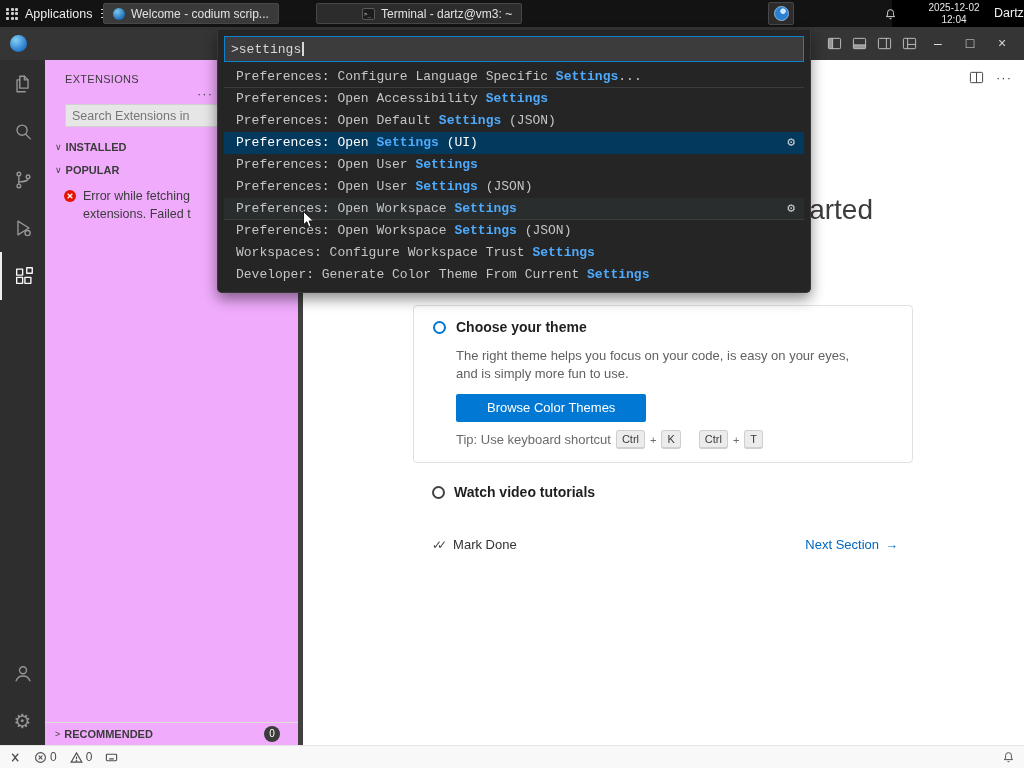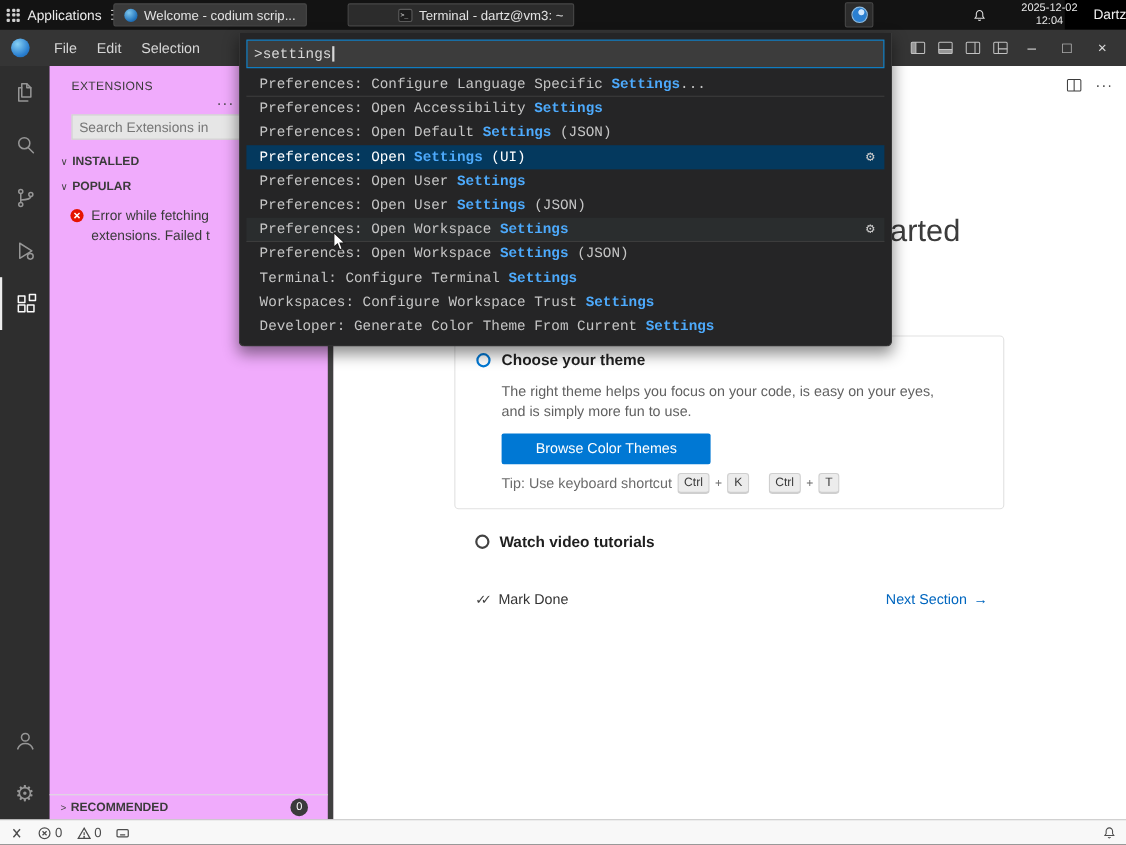--- a/index.html
+++ b/index.html
@@ -1,21 +1,21 @@
 <!DOCTYPE html>
 <html><head>
 <meta charset="utf-8">
 <style>
   *{margin:0;padding:0;box-sizing:border-box;}
   html,body{width:1024px;height:768px;overflow:hidden;background:#000;}
   body{font-family:"Liberation Sans","DejaVu Sans",sans-serif;position:relative;}
   .screen{position:absolute;inset:0;}
 
   
-  .taskbar{position:absolute;left:0;top:0;width:968px;height:27px;background:#131313;}
+  .taskbar{position:absolute;left:0;top:0;width:892px;height:27px;background:#131313;}
   .tb-left{position:absolute;left:6px;top:0;height:27px;display:flex;align-items:center;gap:7px;}
   .grid-icon{display:grid;grid-template-columns:repeat(3,3px);gap:1.5px;}
   .grid-icon i{width:3px;height:3px;background:#cfcfcf;border-radius:1px;display:block;}
   .tb-apps{font-size:12.5px;color:#ececec;}
   .hamburger{display:flex;flex-direction:column;gap:2.5px;margin-left:2px;}
   .hamburger i{width:11px;height:1.6px;background:#cfcfcf;display:block;}
   .win-btn{position:absolute;top:3px;height:21px;display:flex;align-items:center;gap:6px;padding:0 9px;background:#2c2c2c;border:1px solid #474747;border-radius:2px;font-size:12px;color:#e2e2e2;white-space:nowrap;}
   .win1{left:103px;background:#3a3a3a;}
   .win2{left:316px;padding-left:45px;}
   .codium-ball{width:12px;height:12px;border-radius:50%;background:radial-gradient(circle at 35% 30%,#7cc6ee,#1e6fb8 70%);}
@@ -145,25 +145,20 @@
       </svg>
     <div class="clock">
       <div>2025-12-02</div>
       <div>12:04</div>
     </div>
     <div class="tb-user">Dartz</div>
   </div>
 
   <div class="titlebar">
     <span class="vsc-logo"></span>
-    <div class="menus">
-      <span class="menu-item">File</span>
-      <span class="menu-item">Edit</span>
-      <span class="menu-item">Selection</span>
-    </div>
     <div class="tb-right">
       <svg class="layout-ico" width="15" height="15" viewBox="0 0 16 16" fill="none" stroke="#c2c2c2">
           <rect x="1.5" y="2.5" width="13" height="11" rx="1"></rect>
           <path d="M6 2.5v11"></path>
           <rect x="1.5" y="2.5" width="4.5" height="11" fill="#c2c2c2" stroke="none" opacity=".7"></rect>
         </svg>
       <svg class="layout-ico" width="15" height="15" viewBox="0 0 16 16" fill="none" stroke="#c2c2c2">
           <rect x="1.5" y="2.5" width="13" height="11" rx="1"></rect>
           <path d="M1.5 9.5h13"></path>
           <rect x="1.5" y="9.5" width="13" height="4" fill="#c2c2c2" stroke="none" opacity=".7"></rect>
@@ -359,23 +354,20 @@
         <span>Preferences: Open User </span><span class="match">Settings</span><span> (JSON)</span>
       </div>
       <div class="p-row hover sep">
         <span>Preferences: Open Workspace </span><span class="match">Settings</span><span></span>
         <span class="p-gear">⚙</span>
       </div>
       <div class="p-row">
         <span>Preferences: Open Workspace </span><span class="match">Settings</span><span> (JSON)</span>
       </div>
       <div class="p-row">
-        <span>Terminal: Configure Terminal </span><span class="match">Settings</span><span></span>
-      </div>
-      <div class="p-row">
         <span>Workspaces: Configure Workspace Trust </span><span class="match">Settings</span><span></span>
       </div>
       <div class="p-row">
         <span>Developer: Generate Color Theme From Current </span><span class="match">Settings</span><span></span>
       </div>
     </div>
   </div>
 
   <svg class="cursor" width="13" height="19" viewBox="0 0 13 19">
       <path d="M1.5 1.5v13.2l3.3-2.9 2 5.3 2.3-.9-2-5.2h4.4z" fill="#fff" stroke="#1a1a1a" stroke-width="1"></path>

